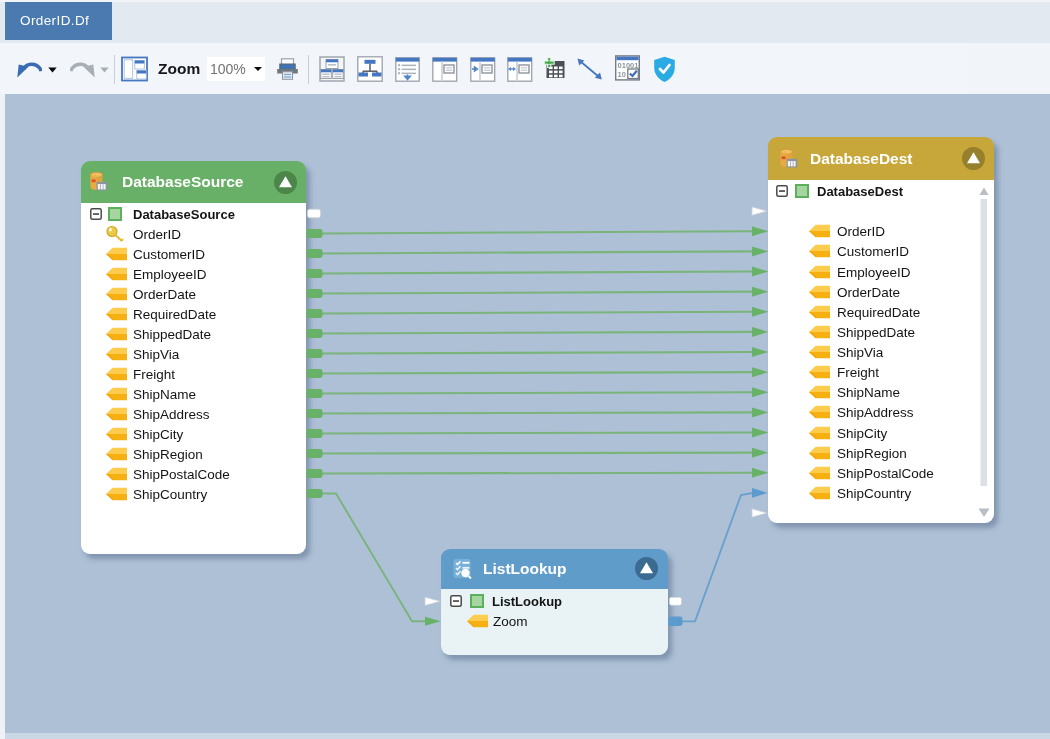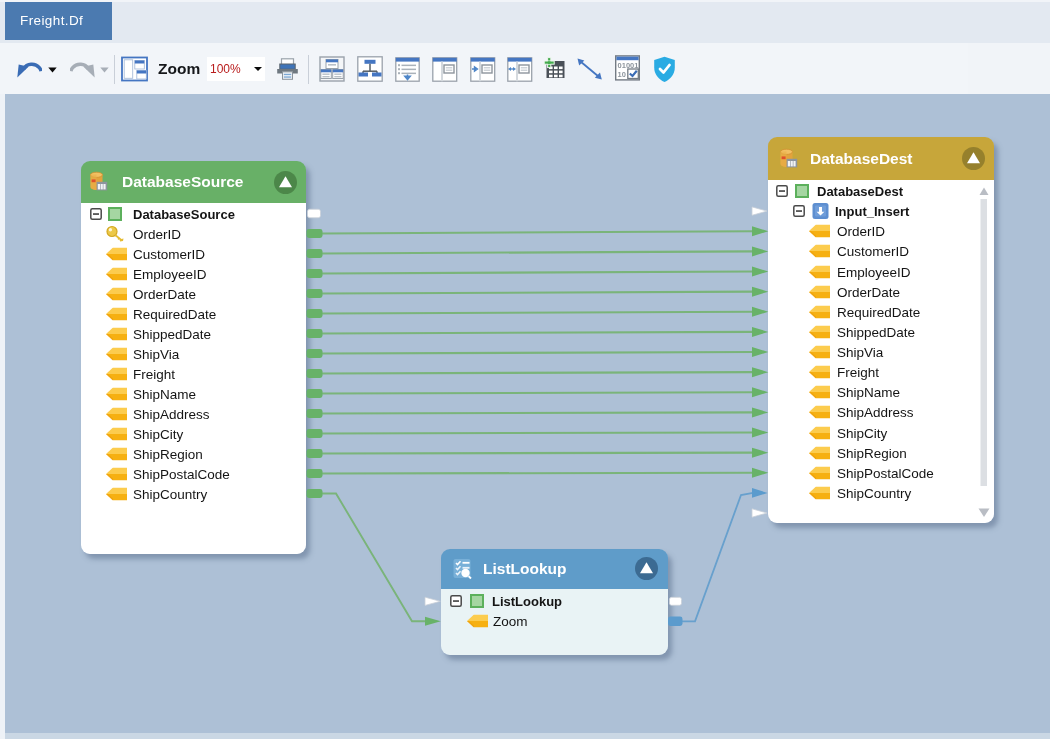--- a/index.html
+++ b/index.html
@@ -16,26 +16,26 @@
 .bdy{position:absolute;left:0;right:0;bottom:0;border-radius:0 0 9px 9px}
 .row{position:absolute;left:0;right:0;height:20px;font-size:13.5px;color:#141414}
 .row .t{position:absolute;top:50%;transform:translateY(-50%);white-space:nowrap}
 .row.b .t{font-weight:bold;font-size:13px}
 .ic{position:absolute;top:50%;transform:translateY(-50%)}
 .circ{position:absolute;width:23px;height:23px;border-radius:50%}
 .circ svg{position:absolute;left:0;top:0}
 #overlay{position:absolute;left:0;top:0;width:1050px;height:739px;pointer-events:none}
 .tbi{position:absolute}
 .zoomlbl{position:absolute;left:158px;top:0;height:51px;line-height:51px;font-size:15.5px;font-weight:600;color:#15171a}
-#combo{position:absolute;left:207px;top:14px;width:58px;height:24px;background:#fff;font-size:12px;color:#b91c1c;line-height:24px;padding-left:3px}
+#combo{position:absolute;left:207px;top:14px;width:58px;height:24px;background:#fff;font-size:14px;color:#737373;line-height:24px;padding-left:3px}
 #combo:after{content:"";position:absolute;right:3px;top:10px;border:4px solid transparent;border-top-color:#0a0a0a;border-bottom:none}
 </style></head>
 <body>
 <div id="tabbar">
-    <div id="tab">Freight.Df</div>
+    <div id="tab">OrderID.Df</div>
   </div>
 <div id="toolbar">
     <svg class="tbi" style="left:17px;top:16px" width="25" height="20" viewBox="0 0 25 20">
 <path d="M6.5 10 C 10 4.2 18 3.8 22.3 8.6 C 23.2 9.6 23.8 10.8 24.1 12.2" fill="none" stroke="#3a6cb5" stroke-width="3.5"></path>
 <polygon points="0.3,18.5 1.7,5.6 11.5,7.8" fill="#3a6cb5"></polygon>
     </svg>
 <svg class="tbi" style="left:48px;top:24px" width="9" height="6" viewBox="0 0 9 6">
       <polygon points="0.3,0.5 8.7,0.5 4.5,5.5" fill="#0a0a0a"></polygon>
     </svg>
 <svg class="tbi" style="left:70px;top:16px" width="25" height="20" viewBox="0 0 25 20">
@@ -427,32 +427,20 @@
 <div class="bdy" style="top:43px;background:#ffffff">
       <div class="row b" style="top:1.0px">
         <svg class="ic" style="left:7.5px" width="12" height="12" viewBox="0 0 12 12">
 <rect x="0.8" y="0.8" width="10.4" height="10.4" rx="1.5" fill="#fff" stroke="#4a4a4a" stroke-width="1.5"></rect>
 <rect x="3" y="5.3" width="6" height="1.5" fill="#333"></rect>
         </svg>
         <svg class="ic" style="left:27px" width="14" height="14" viewBox="0 0 14 14">
 <rect x="1" y="1" width="12" height="12" fill="#a5d6a2" stroke="#5cb05c" stroke-width="2"></rect>
         </svg>
         <span class="t" style="left:49px">DatabaseDest</span>
-      </div>
-<div class="row b" style="top:21.125px">
-        <svg class="ic" style="left:24.5px" width="12" height="12" viewBox="0 0 12 12">
-<rect x="0.8" y="0.8" width="10.4" height="10.4" rx="1.5" fill="#fff" stroke="#4a4a4a" stroke-width="1.5"></rect>
-<rect x="3" y="5.3" width="6" height="1.5" fill="#333"></rect>
-        </svg>
-        <svg class="ic" style="left:43.5px" width="17" height="17" viewBox="0 0 17 17">
-<rect x="0.5" y="0.5" width="16" height="16" rx="2.5" fill="#5e8fd0"></rect>
-<rect x="3" y="3" width="11" height="11" rx="1" fill="#6f9dd9"></rect>
-<path d="M8.5 13 L4.6 9.2 L7 9.2 L7 4.5 L10 4.5 L10 9.2 L12.4 9.2 Z" fill="#fff"></path>
-</svg>
-        <span class="t" style="left:67px">Input_Insert</span>
       </div>
 <div class="row" style="top:41.25px">
         <svg class="ic" style="left:41px" width="21" height="13" viewBox="0 0 21 13">
 <defs>
             <linearGradient id="tg41" x1="0" y1="0" x2="0" y2="1">
 <stop offset="0" stop-color="#fccc4e"></stop>
               <stop offset="0.52" stop-color="#fccc4e"></stop>
 <stop offset="0.52" stop-color="#f6b011"></stop>
               <stop offset="1" stop-color="#f6b011"></stop>
             </linearGradient>

